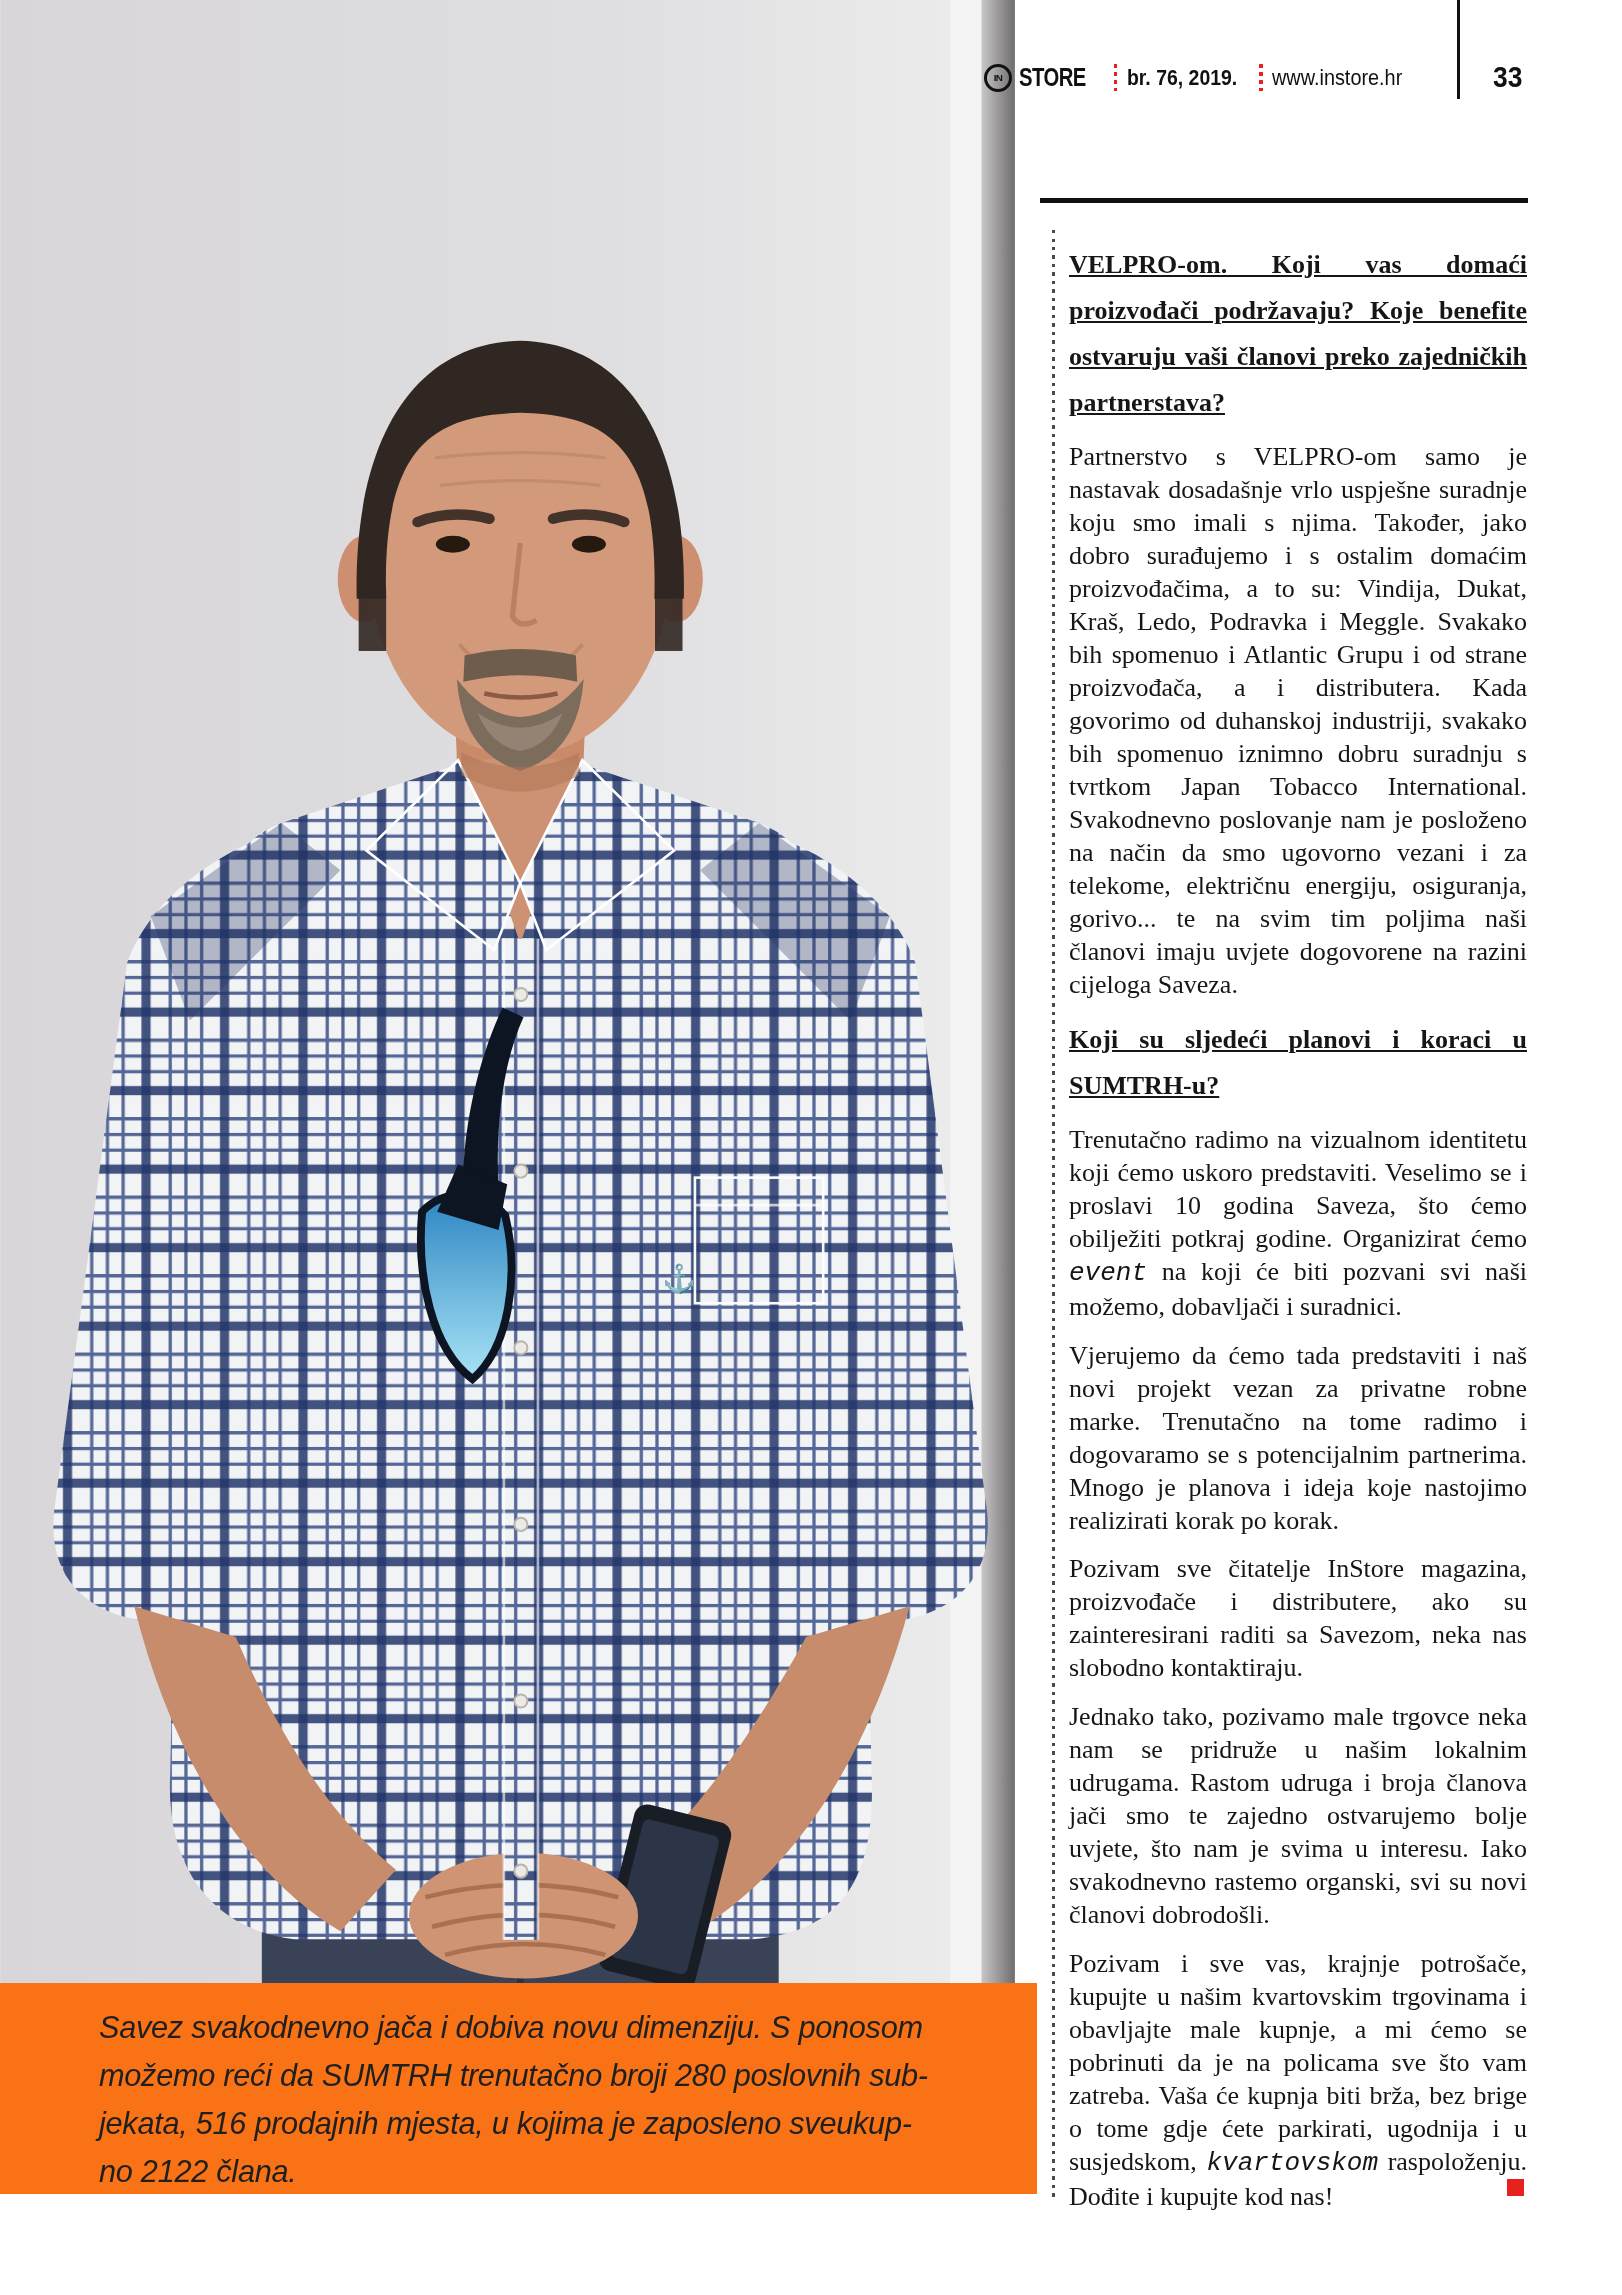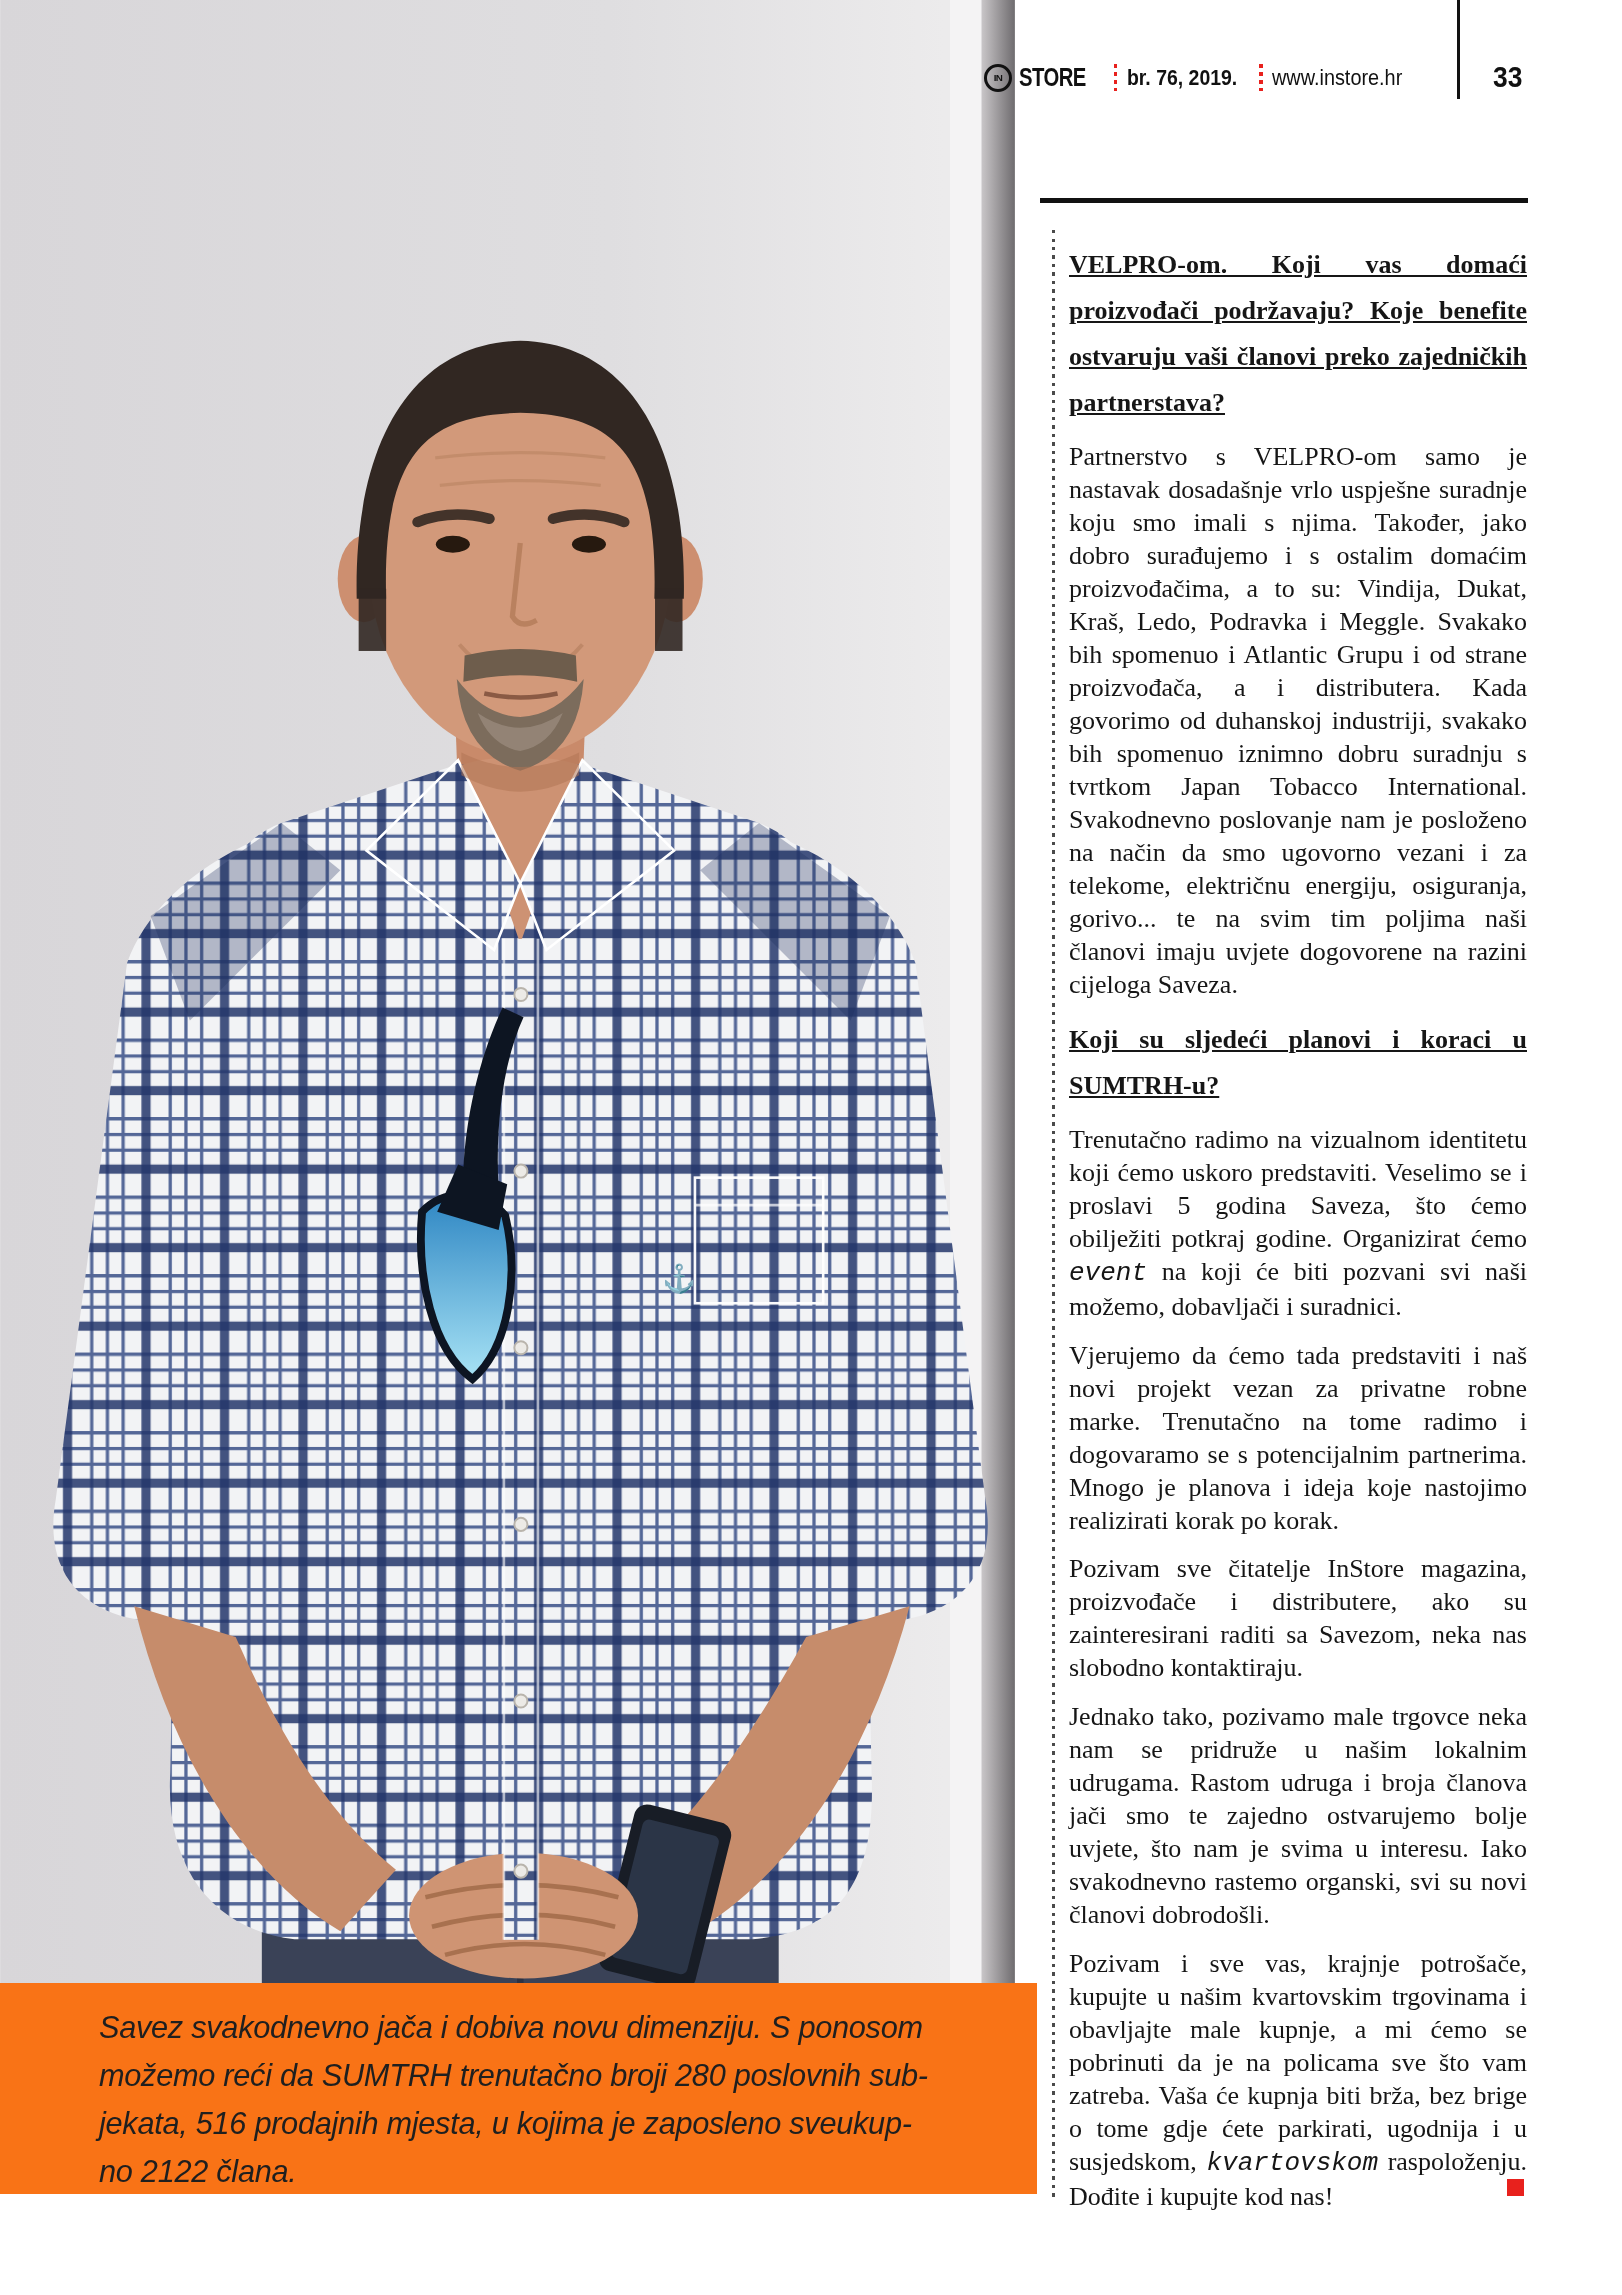--- a/index.html
+++ b/index.html
@@ -193,21 +193,21 @@
   </div>
   <div class="head-vline"></div>
   <div class="pageno">33</div>
 
   <div class="top-rule"></div>
   <div class="dotted-rule"></div>
   <div class="article">
       <h2><span>VELPRO-om. Koji vas domaći proizvođači podržavaju? Koje benefite ostvaruju vaši članovi preko zajedničkih partnerstava?</span></h2>
       <p><span>Partnerstvo s VELPRO-om samo je nastavak dosadašnje vrlo uspješne suradnje koju smo imali s njima. Također, jako dobro surađujemo i s ostalim domaćim proizvođačima, a to su: Vindija, Dukat, Kraš, Ledo, Podravka i Meggle. Svakako bih spomenuo i Atlantic Grupu i od strane proizvođača, a i distributera. Kada govorimo od duhanskoj industriji, svakako bih spomenuo iznimno dobru suradnju s tvrtkom Japan Tobacco International. Svakodnevno poslovanje nam je posloženo na način da smo ugovorno vezani i za telekome, električnu energiju, osiguranja, gorivo... te na svim tim poljima naši članovi imaju uvjete dogovorene na razini cijeloga Saveza.</span></p>
       <h2><span>Koji su sljedeći planovi i koraci u SUMTRH-u?</span></h2>
-      <p><span>Trenutačno radimo na vizualnom identitetu koji ćemo uskoro predstaviti. Veselimo se i proslavi 5 godina Saveza, što ćemo obilježiti potkraj godine. Organizirat ćemo </span><span class="it">event</span><span> na koji će biti pozvani svi naši možemo, dobavljači i suradnici.</span></p>
+      <p><span>Trenutačno radimo na vizualnom identitetu koji ćemo uskoro predstaviti. Veselimo se i proslavi 10 godina Saveza, što ćemo obilježiti potkraj godine. Organizirat ćemo </span><span class="it">event</span><span> na koji će biti pozvani svi naši možemo, dobavljači i suradnici.</span></p>
       <p><span>Vjerujemo da ćemo tada predstaviti i naš novi projekt vezan za privatne robne marke. Trenutačno na tome radimo i dogovaramo se s potencijalnim partnerima. Mnogo je planova i ideja koje nastojimo realizirati korak po korak.</span></p>
       <p><span>Pozivam sve čitatelje InStore magazina, proizvođače i distributere, ako su zainteresirani raditi sa Savezom, neka nas slobodno kontaktiraju.</span></p>
       <p><span>Jednako tako, pozivamo male trgovce neka nam se pridruže u našim lokalnim udrugama. Rastom udruga i broja članova jači smo te zajedno ostvarujemo bolje uvjete, što nam je svima u interesu. Iako svakodnevno rastemo organski, svi su novi članovi dobrodošli.</span></p>
       <p><span>Pozivam i sve vas, krajnje potrošače, kupujte u našim kvartovskim trgovinama i obavljajte male kupnje, a mi ćemo se pobrinuti da je na policama sve što vam zatreba. Vaša će kupnja biti brža, bez brige o tome gdje ćete parkirati, ugodnija i u susjedskom, </span><span class="it">kvartovskom</span><span> raspoloženju. Dođite i kupujte kod nas!</span></p>
     </div>
   <div class="end-marker"></div>
 
   <div class="quote-box">
     <div class="quote-pad"></div>
     <div class="quote-line">Savez svakodnevno jača i dobiva novu dimenziju. S ponosom</div>

